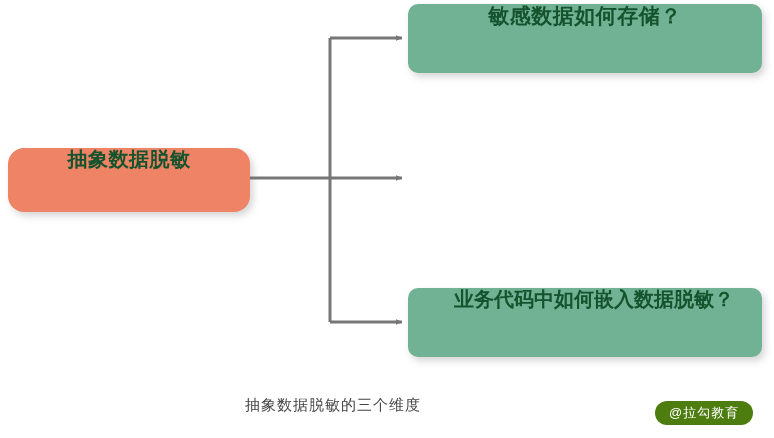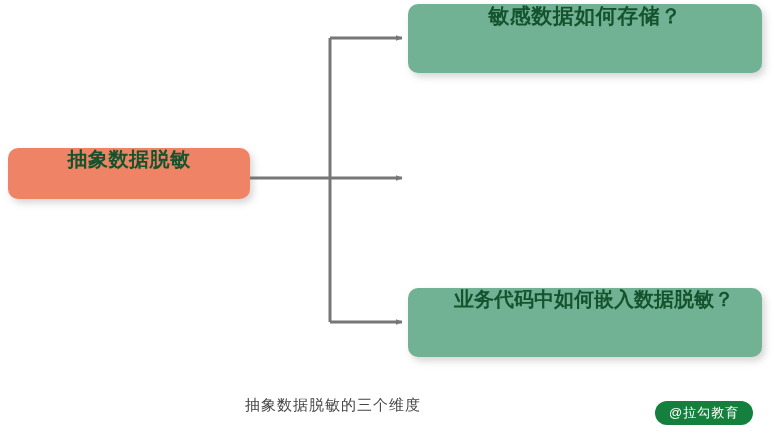--- a/index.html
+++ b/index.html
@@ -46,23 +46,24 @@
     width: 100%;
     text-align: center;
     line-height: 1.1;
     white-space: nowrap;
   }
 
   .node-source {
     left: 8px;
     top: 148px;
     width: 242px;
-    height: 51px;
+    height: 64px;
     background: #ee8465;
     font-size: 20px;
+    border-radius: 16px;
   }
 
   .node-branch {
     left: 408px;
     width: 354px;
     height: 69px;
     background: #71b295;
     font-size: 21px;
   }
   .node-branch-0 { top: 4px; }
@@ -82,21 +83,21 @@
     letter-spacing: 1px;
   }
 
   
   #watermark {
     position: absolute;
     left: 655px;
     top: 401px;
     padding: 5px 14px 6px 14px;
     border-radius: 14px;
-    background: #15803d;
+    background: #4d7c0f;
     color: #ffffff;
     font-size: 13px;
     letter-spacing: 1px;
     line-height: 1;
   }
 </style>
 </head>
 <body>
 
 <div id="canvas">

